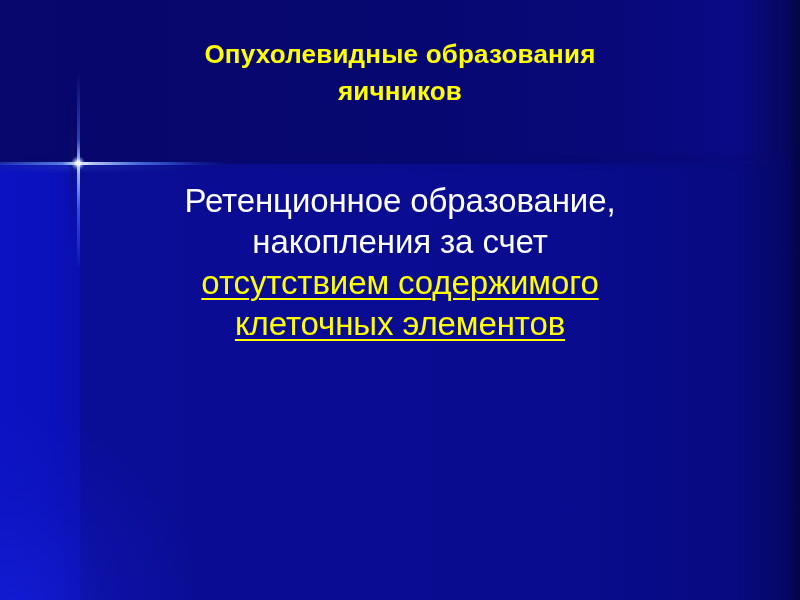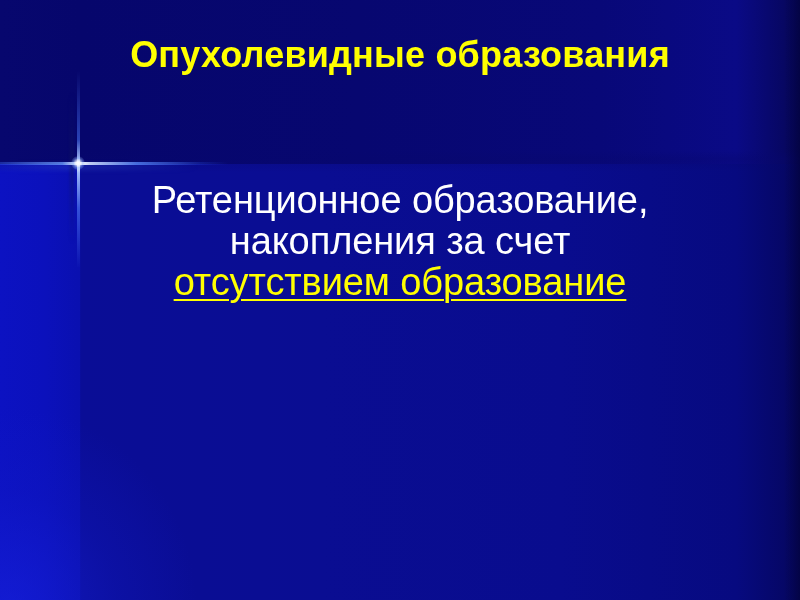--- a/index.html
+++ b/index.html
@@ -147,35 +147,35 @@
   }
 
   
   .title {
     position: absolute;
     left: 100px; top: 36px;
     width: 600px;
     text-align: center;
     color: #ffff00;
     font-weight: bold;
-    font-size: 36px;
+    font-size: 26px;
     line-height: 37px;
     letter-spacing: 0.2px;
   }
   .title .t-line { display: block; white-space: nowrap; }
 
   .body-block {
     position: absolute;
     left: 60px; top: 180px;
     width: 680px;
     text-align: center;
   }
   .b-line {
     display: block;
-    font-size: 38px;
+    font-size: 33px;
     line-height: 41px;
     color: #ffffff;
     white-space: nowrap;
     letter-spacing: -0.1px;
   }
   .b-line.accent {
     color: #ffff00;
     text-decoration: underline;
     text-underline-offset: 4px;
     text-decoration-thickness: 2px;
@@ -196,21 +196,23 @@
   <div class="sparkle">
     <div class="ray-h2"></div>
     <div class="ray-v2"></div>
     <div class="ray-h"></div>
     <div class="ray-v"></div>
     <div class="core"></div>
   </div>
 
   <div class="title">
     <span class="t-line">Опухолевидные образования</span>
+    <span class="t-line">яичников</span>
   </div>
 
   <div class="body-block">
     <span class="b-line">Ретенционное образование,</span>
     <span class="b-line">накопления за счет</span>
-    <span class="b-line accent">отсутствием образование</span>
+    <span class="b-line accent">отсутствием содержимого</span>
+    <span class="b-line accent">клеточных элементов</span>
   </div>
 
 </div>
 
 </body></html>

